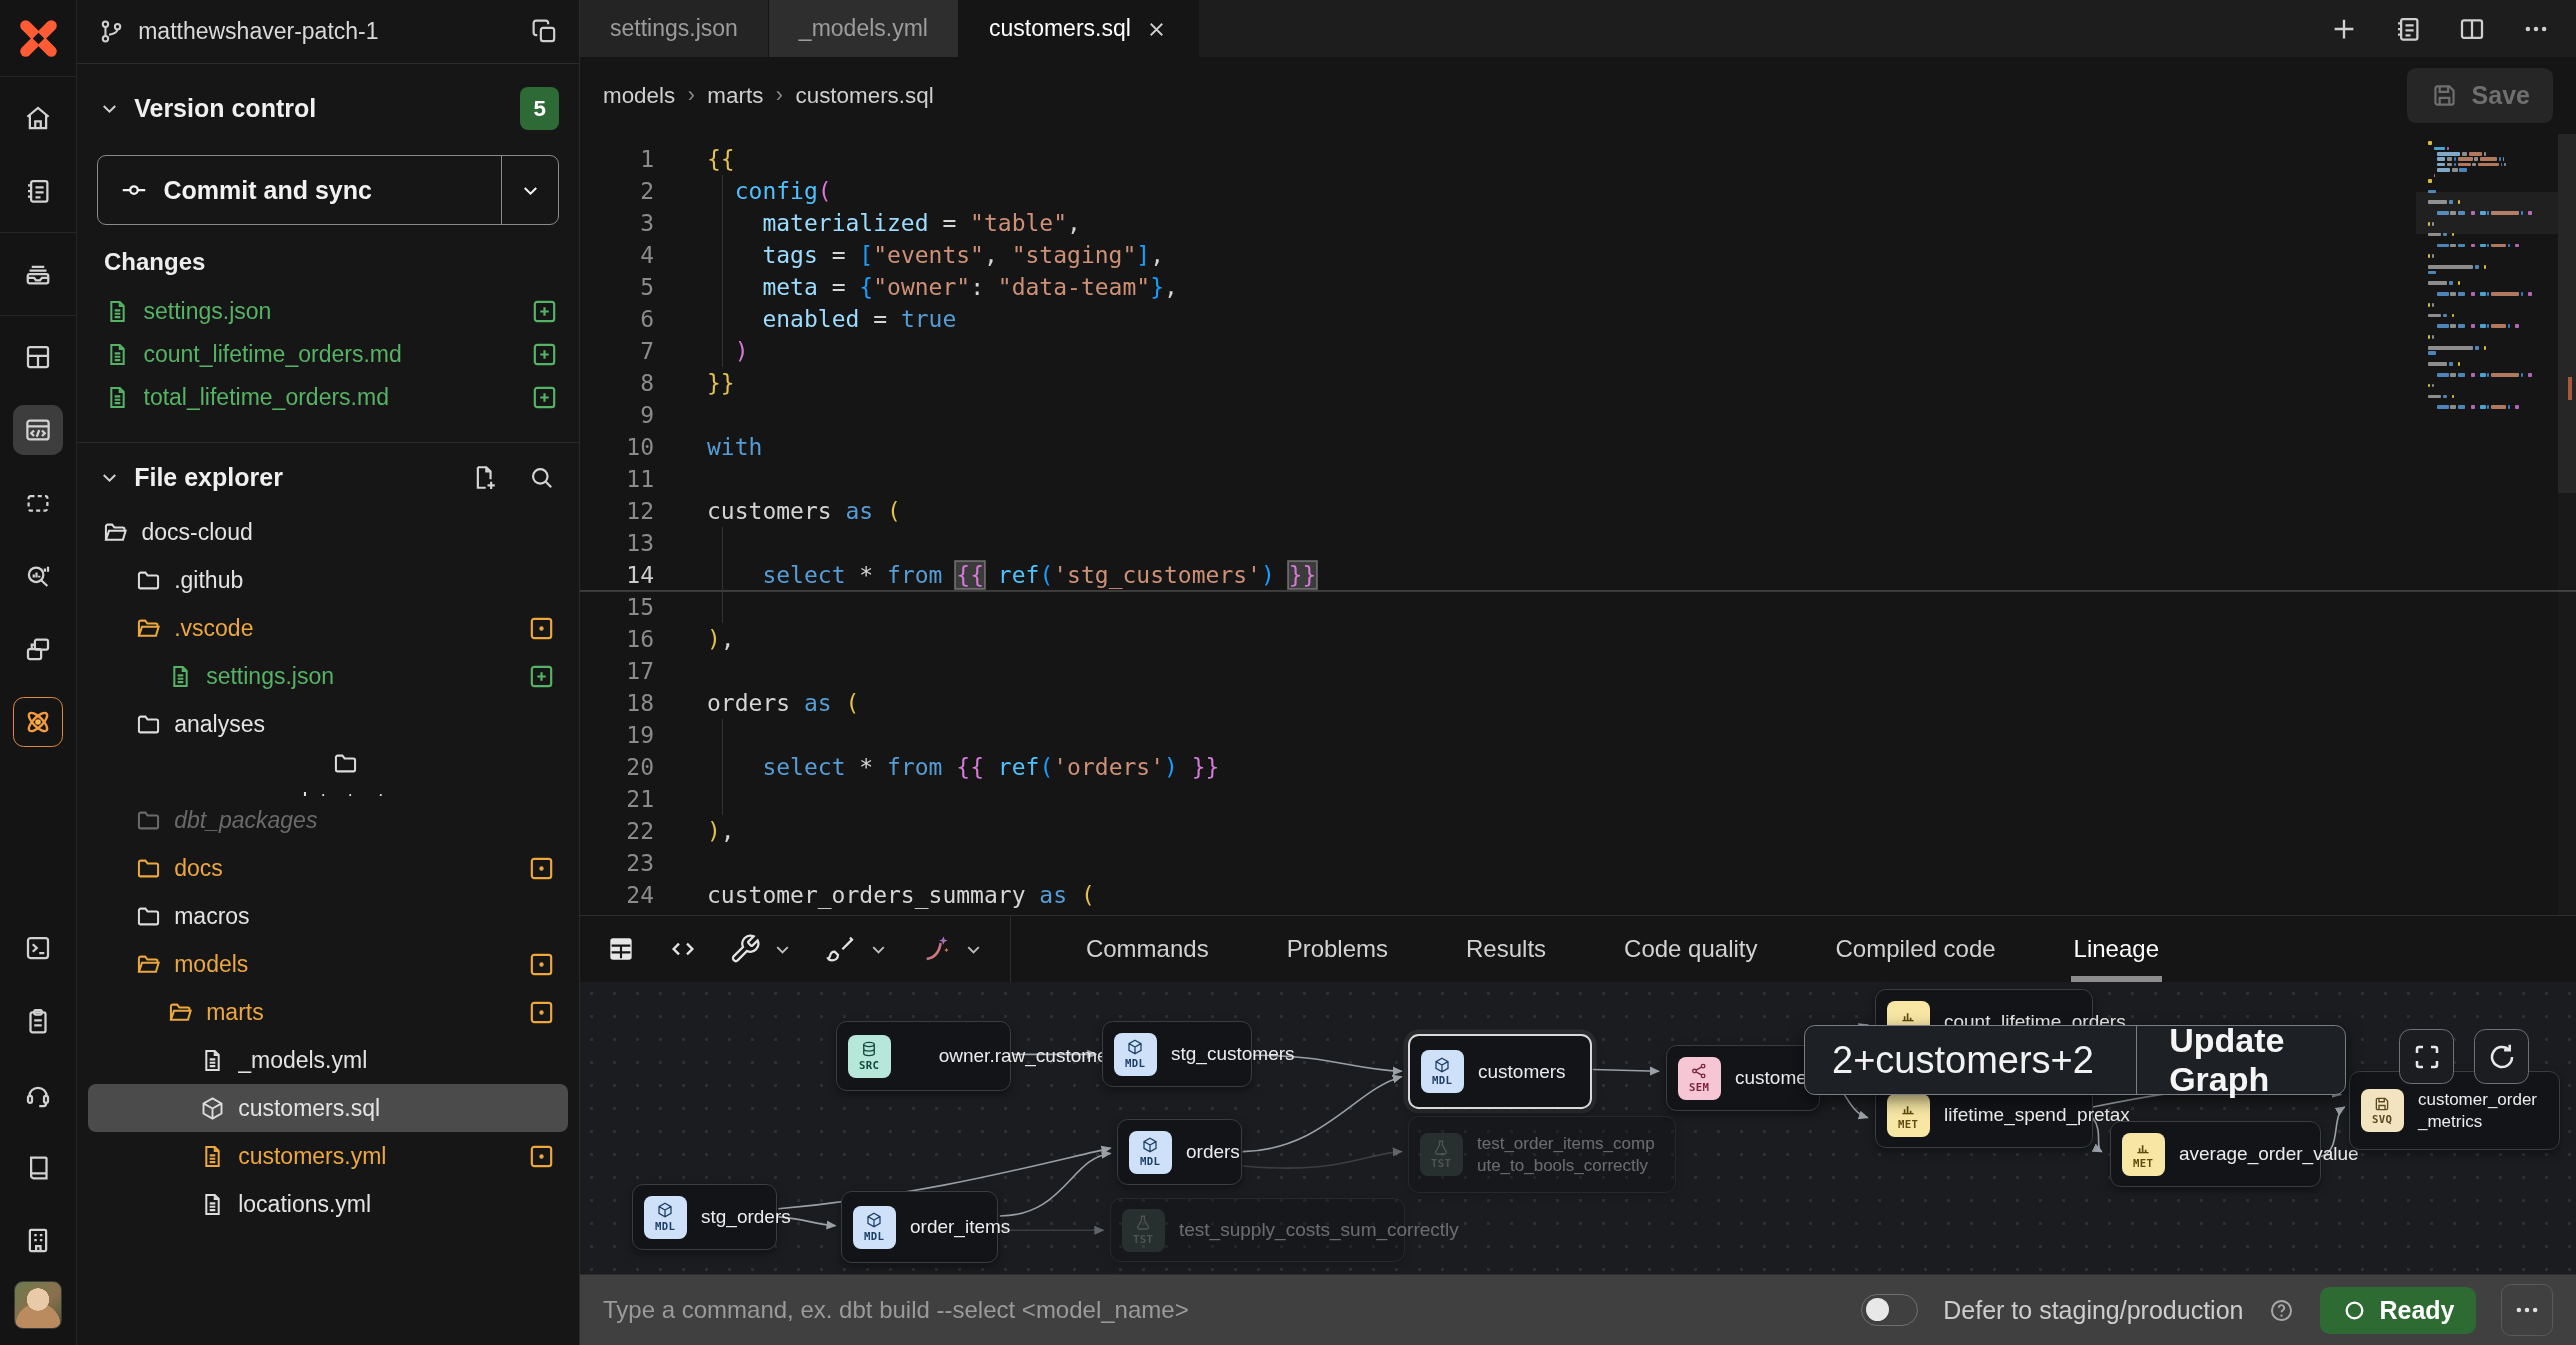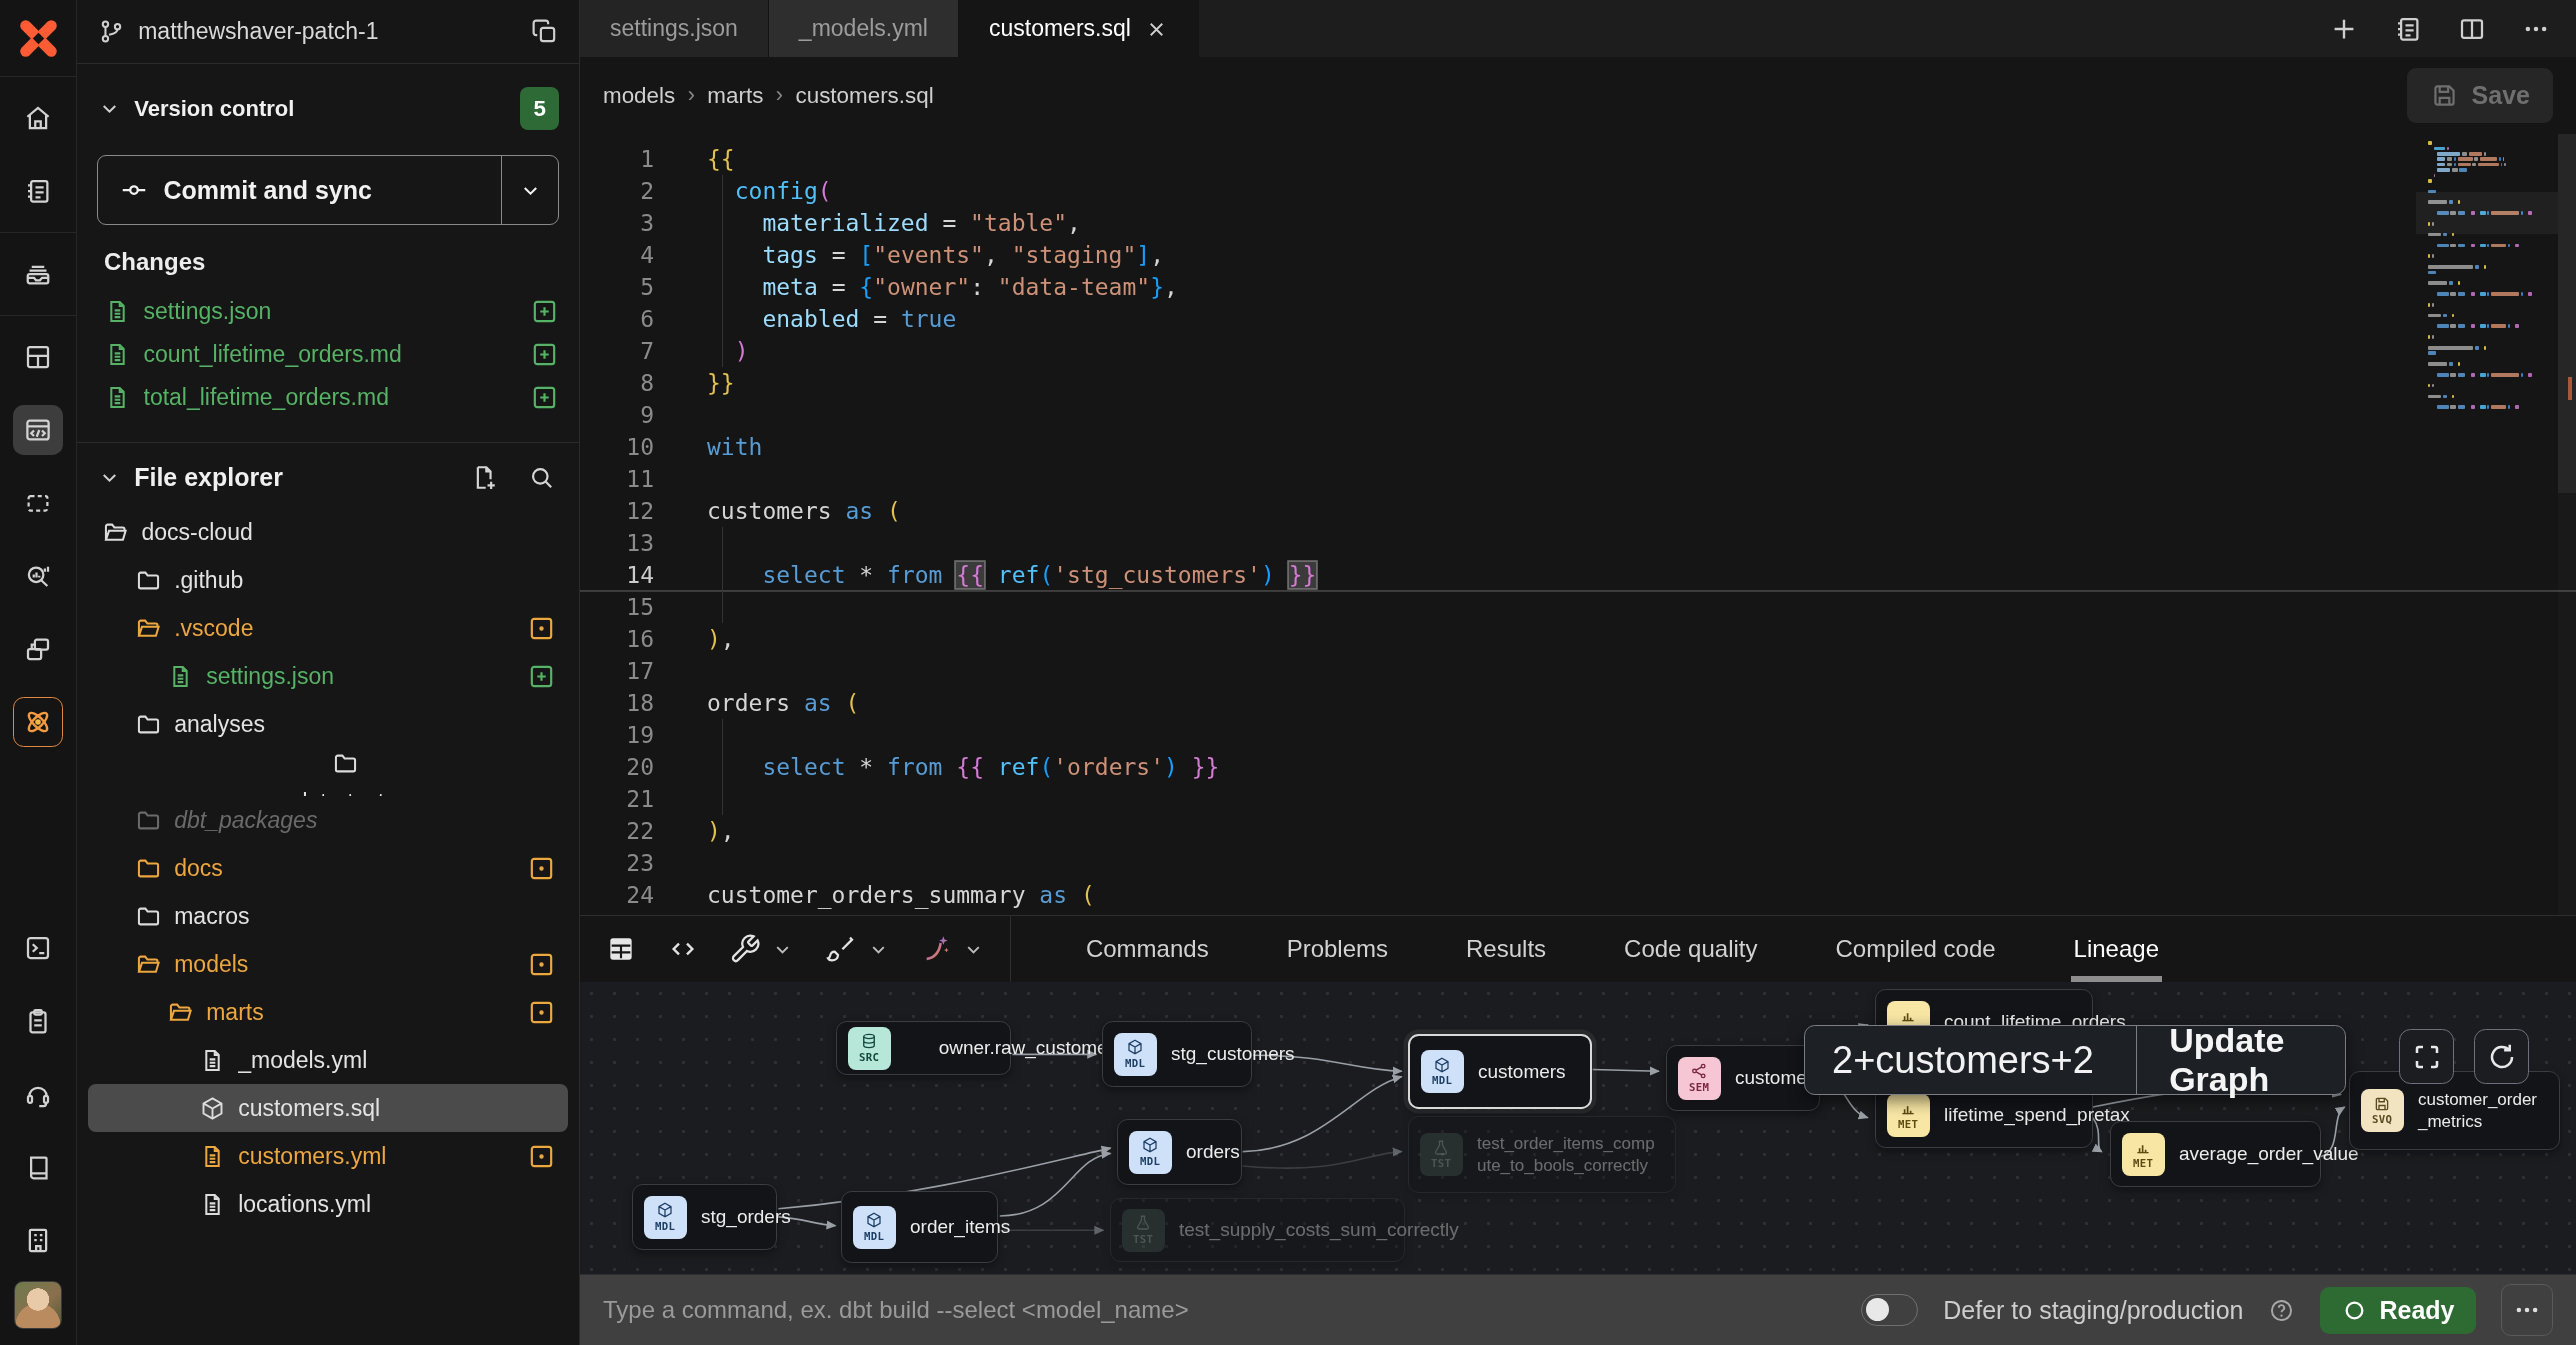--- a/index.html
+++ b/index.html
@@ -20,21 +20,21 @@
   .avatar { width:48px; height:48px; border-radius:9px; margin-bottom:16px; background:
      radial-gradient(circle at 50% 38%, #e8c9a8 0 30%, transparent 31%),
      radial-gradient(circle at 50% 95%, #b98b5e 0 45%, transparent 46%),
      linear-gradient(140deg,#6d7a4e 0%, #8a6f4d 55%, #4e5a38 100%); border:0.9px solid #3a3a3a; }
 
   
   .sidebar { width:503px; height:100%; background:#161616; border-right:0.9px solid #2b2b2b; display:flex; flex-direction:column; flex:none; }
   .branch-row { height:64px; display:flex; align-items:center; padding:0 19.7px; gap:12.5px; border-bottom:0.9px solid #2b2b2b; flex:none; }
   .branch-row .bname { flex:1; font-size:23px; color:#d9d9d9; white-space:nowrap; overflow:hidden; }
   .sec-head { display:flex; align-items:center; gap:12.5px; padding:23px 19.7px 9px 19.7px; }
-  .sec-head .t { font-size:22px; font-weight:bold; color:#f0f0f0; flex:1; }
+  .sec-head .t { font-size:25px; font-weight:bold; color:#f0f0f0; flex:1; }
   .badge5 { background:#2d6a35; color:#fff; font-size:22.4px; font-weight:bold; min-width:39px; height:43px; border-radius:8px; display:flex; align-items:center; justify-content:center; padding:0 9px; }
   .commit-btn { margin:16px 19.7px 7.2px 19.7px; height:70px; border:0.9px solid #8a8a8a; border-radius:9px; display:flex; align-items:stretch; color:#f2f2f2; cursor:pointer; }
   .commit-main { flex:1; display:flex; align-items:center; gap:14.3px; padding:0 21.5px; font-size:25px; font-weight:600; }
   .commit-caret { width:57px; border-left:0.9px solid #8a8a8a; display:flex; align-items:center; justify-content:center; }
   .changes { padding:16px 19.7px 23px 27px; border-bottom:0.9px solid #2b2b2b; }
   .changes .clabel { font-size:24px; font-weight:bold; color:#ededed; margin-bottom:14.3px; }
   .chg-row { display:flex; align-items:center; gap:12.5px; height:43px; color:#56b366; font-size:23px; cursor:pointer; }
   .chg-row .nm { flex:1; white-space:nowrap; overflow:hidden; }
   .fe-head { display:flex; align-items:center; gap:12.5px; padding:19.7px 23px 10.7px 19.7px; }
   .fe-head .t { font-size:25px; font-weight:bold; color:#f0f0f0; flex:1; }
@@ -982,21 +982,21 @@
           <path d="M468,278 L584,278" fill="none" stroke="#565a5e" stroke-width="1.8" marker-end="url(#arrow)" opacity="0.55"></path>
           <path d="M1132,98 L1206,100" fill="none" stroke="#9aa0a6" stroke-width="1.8" marker-end="url(#arrow)"></path>
           <path d="M740,206 C850,216 876,192 918,190" fill="none" stroke="#565a5e" stroke-width="1.8" marker-end="url(#arrow)" opacity="0.55"></path>
           <path d="M1386,94 C1416,88 1414,56 1440,48" fill="none" stroke="#9aa0a6" stroke-width="1.8" marker-end="url(#arrow)"></path>
           <path d="M1386,104 C1416,110 1414,144 1440,152" fill="none" stroke="#9aa0a6" stroke-width="1.8" marker-end="url(#arrow)"></path>
           <path d="M1692,152 C1704,168 1694,186 1702,190" fill="none" stroke="#9aa0a6" stroke-width="1.8" marker-end="url(#arrow)"></path>
           <path d="M1692,140 C1820,114 1862,112 1970,126" fill="none" stroke="#9aa0a6" stroke-width="1.8" marker-end="url(#arrow)"></path>
           <path d="M1946,196 C1972,190 1958,150 1974,140" fill="none" stroke="#9aa0a6" stroke-width="1.8" marker-end="url(#arrow)"></path>
         </svg>
       <div id="nodes-holder">
-          <div class="node" style="left: 256px; top: 39px; width: 175px; height: 54px; gap: 48px;">
+          <div class="node" style="left: 256px; top: 39px; width: 175px; height: 70px; gap: 48px;">
             <span class="nicon" style="background:#b7e7d9;color:#12493c">
               <svg class="ic" width="18" height="18" viewBox="0 0 20 20">
                 <use href="#i-db"></use>
               </svg>
               <b>SRC</b>
             </span>
             <span class="nlabel">owner.raw_customers</span>
           </div>
           <div class="node" style="left: 522px; top: 39px; width: 150px; height: 66px;">
             <span class="nicon" style="background:#cfe1f9;color:#1d3f66">

